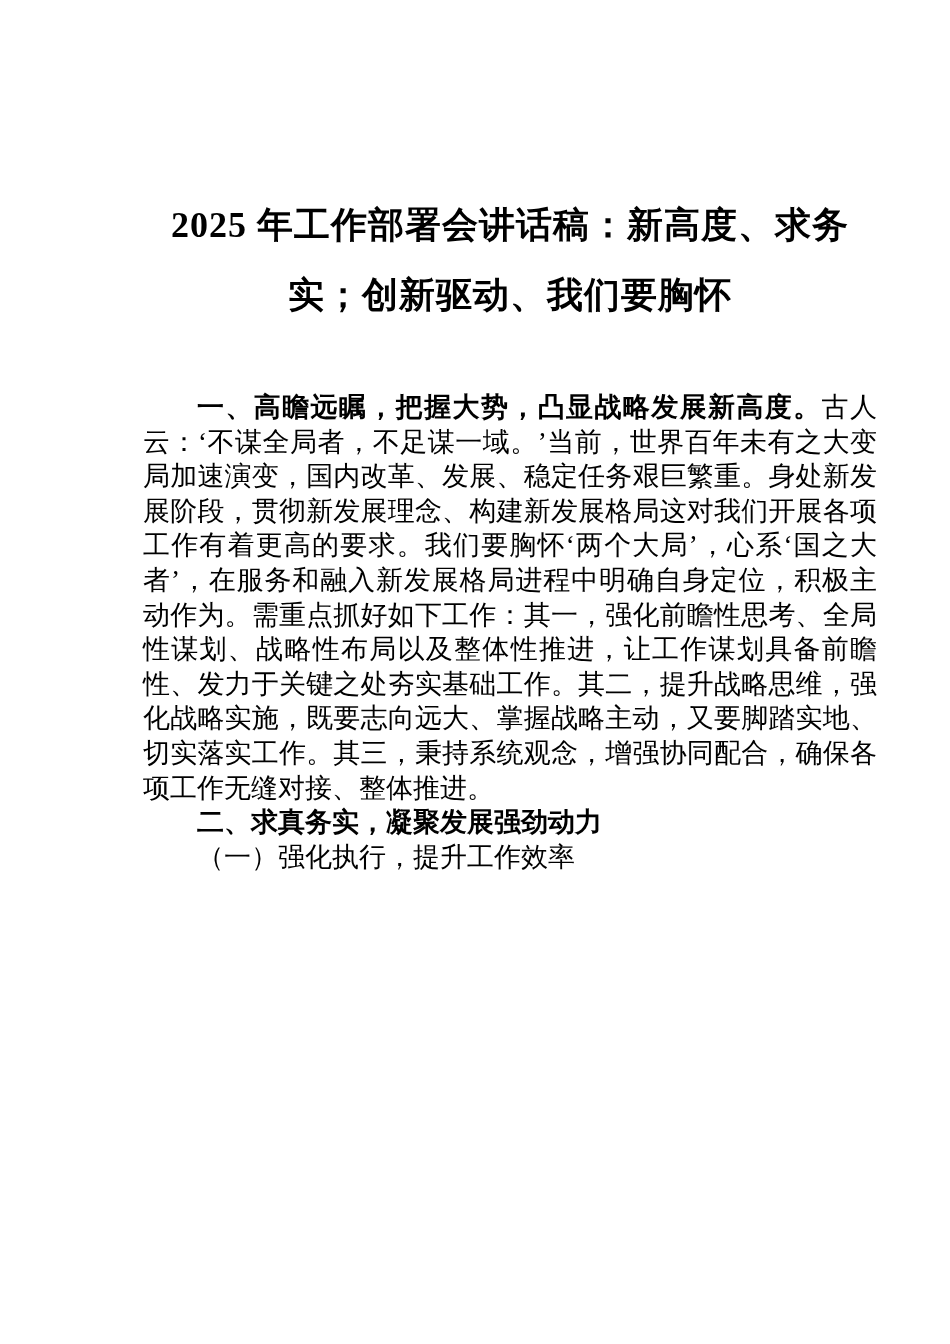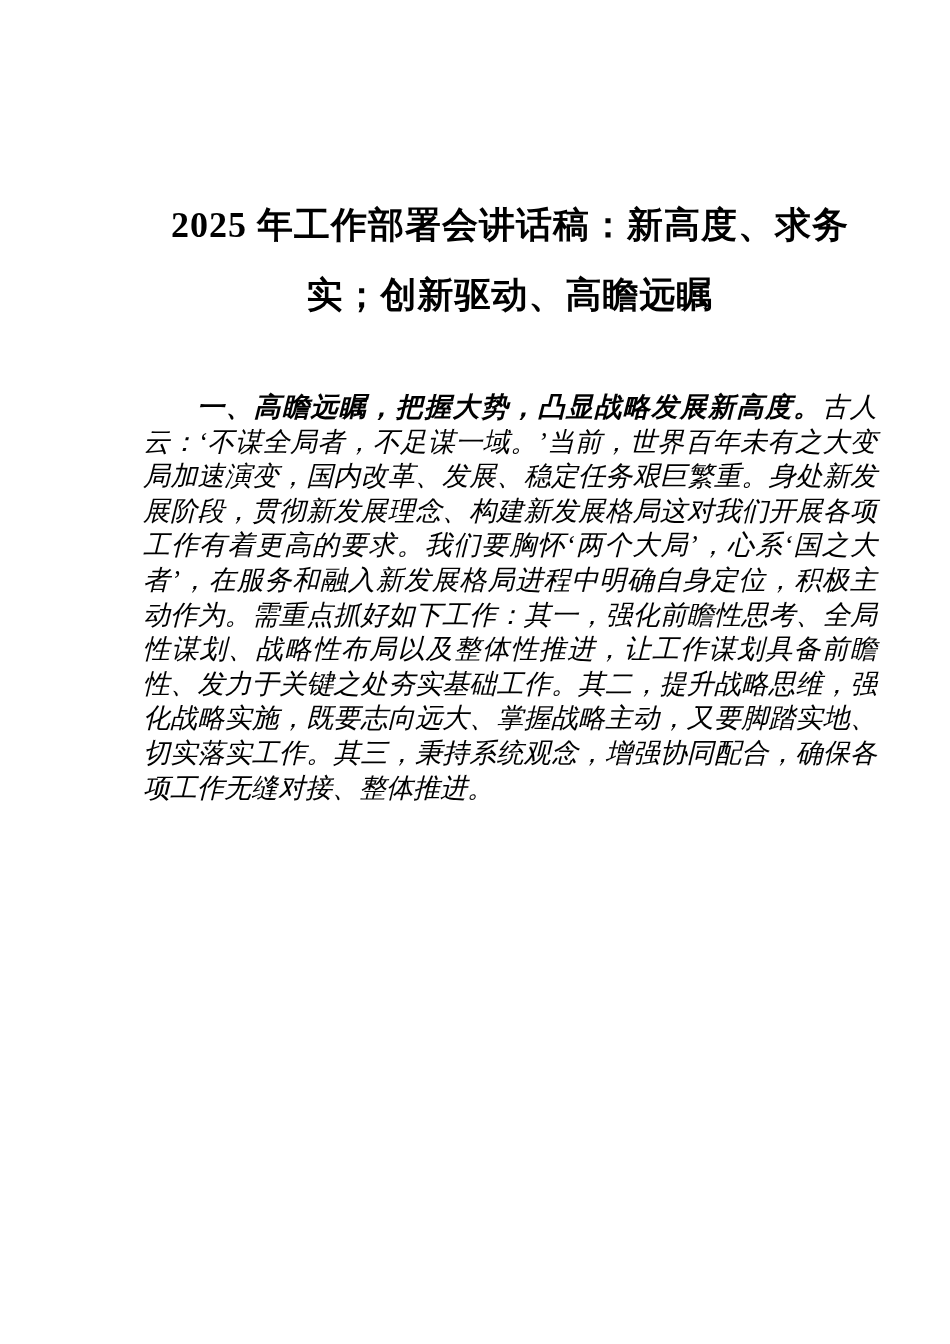--- a/index.html
+++ b/index.html
@@ -23,21 +23,20 @@
   }
   .doc-title {
     font-size: 36px;
     font-weight: 700;
     line-height: 70px;
     text-align: center;
     letter-spacing: 1px;
   }
   .body-block {
     margin-top: 60px;
-    font-style: italic;
   }
   .para {
     margin: 0;
     font-size: 27px;
     line-height: 34.6px;
     text-align: justify;
     text-indent: 2em;
     word-break: break-all;
   }
   .lead-bold {
@@ -53,26 +52,28 @@
     font-weight: 400;
   }
 </style>
 </head>
 <body>
 
 <div class="page">
 
   <div class="doc-title">
     <div>2025 年工作部署会讲话稿：新高度、求务</div>
-    <div>实；创新驱动、高瞻远瞩</div>
+    <div>实；创新驱动、我们要胸怀</div>
   </div>
 
   <div class="body-block">
 
     <p class="para"><span class="lead-bold">一、高瞻远瞩，把握大势，凸显战略发展新高度。</span><span>古人云：‘不谋全局者，不足谋一域。’当前，世界百年未有之大变局加速演变，国内改革、发展、稳定任务艰巨繁重。身处新发展阶段，贯彻新发展理念、构建新发展格局这对我们开展各项工作有着更高的要求。我们要胸怀‘两个大局’，心系‘国之大者’，在服务和融入新发展格局进程中明确自身定位，积极主动作为。需重点抓好如下工作：其一，强化前瞻性思考、全局性谋划、战略性布局以及整体性推进，让工作谋划具备前瞻性、发力于关键之处夯实基础工作。其二，提升战略思维，强化战略实施，既要志向远大、掌握战略主动，又要脚踏实地、切实落实工作。其三，秉持系统观念，增强协同配合，确保各项工作无缝对接、整体推进。</span></p>
 
+    <p class="para section-heading">二、求真务实，凝聚发展强劲动力</p>
 
 
+    <p class="para sub-heading">（一）强化执行，提升工作效率</p>
 
 
   </div>
 
 </div>
 
 </body></html>

